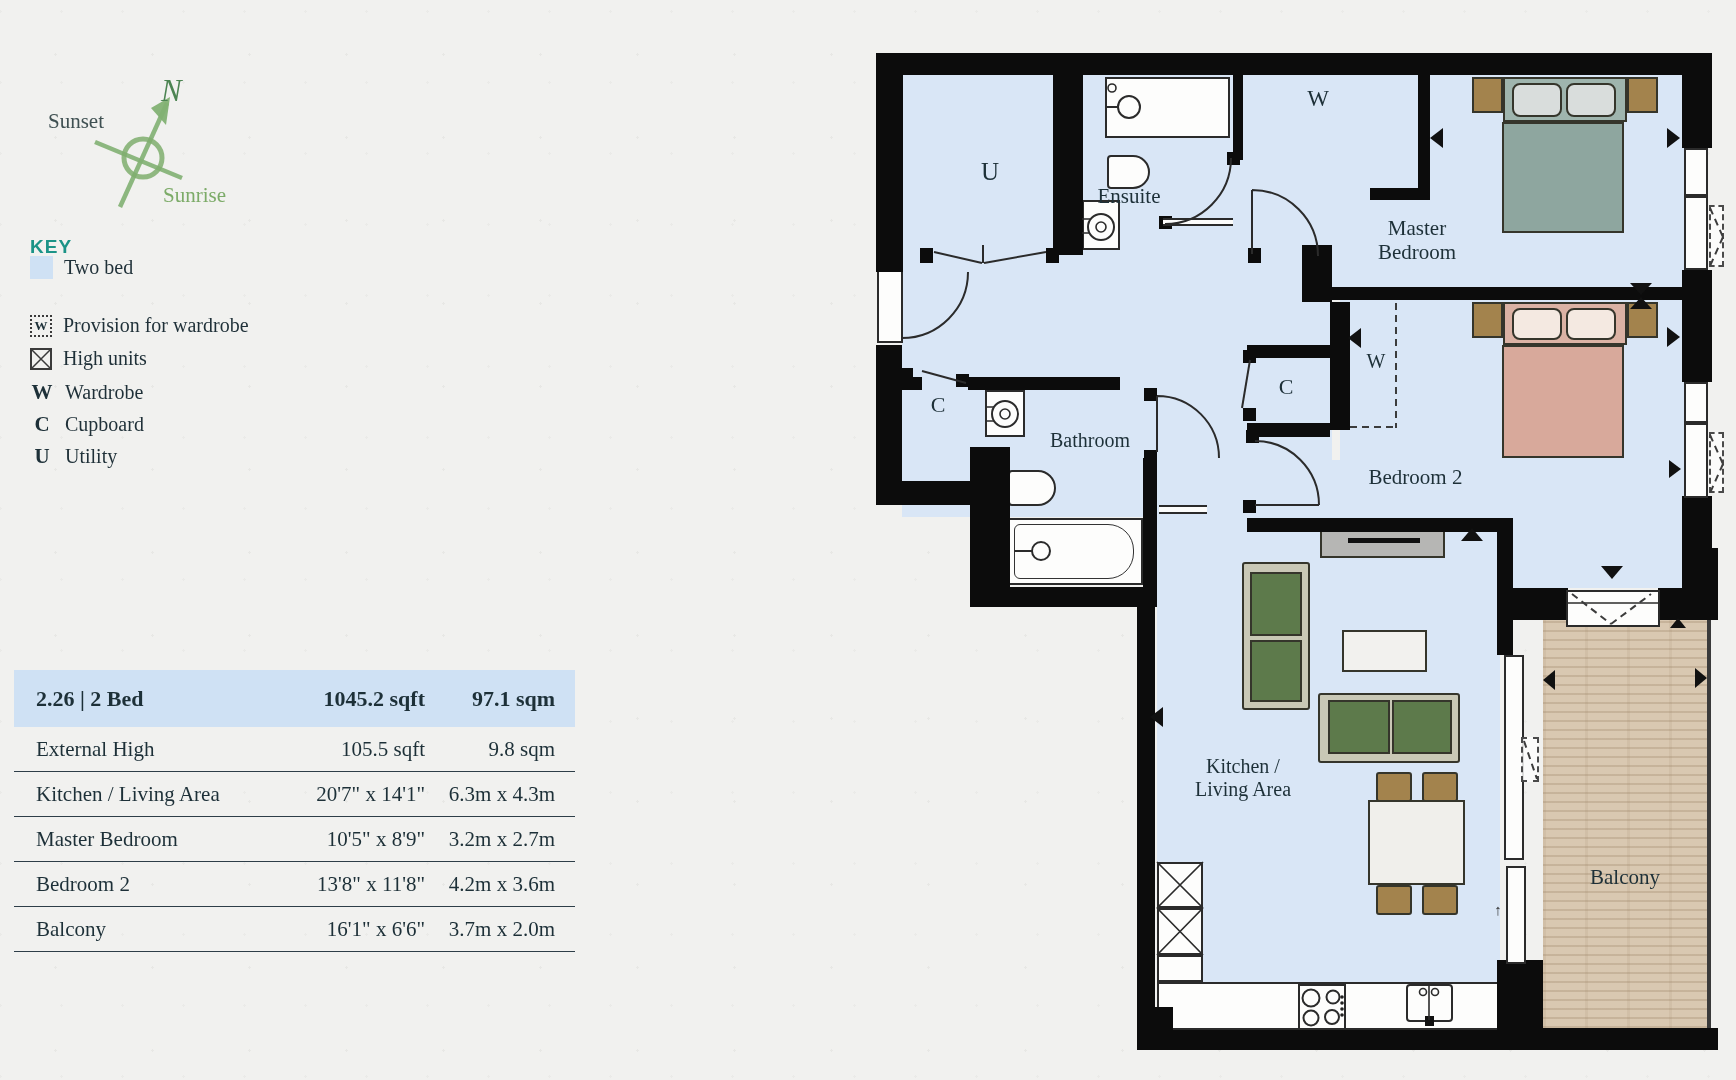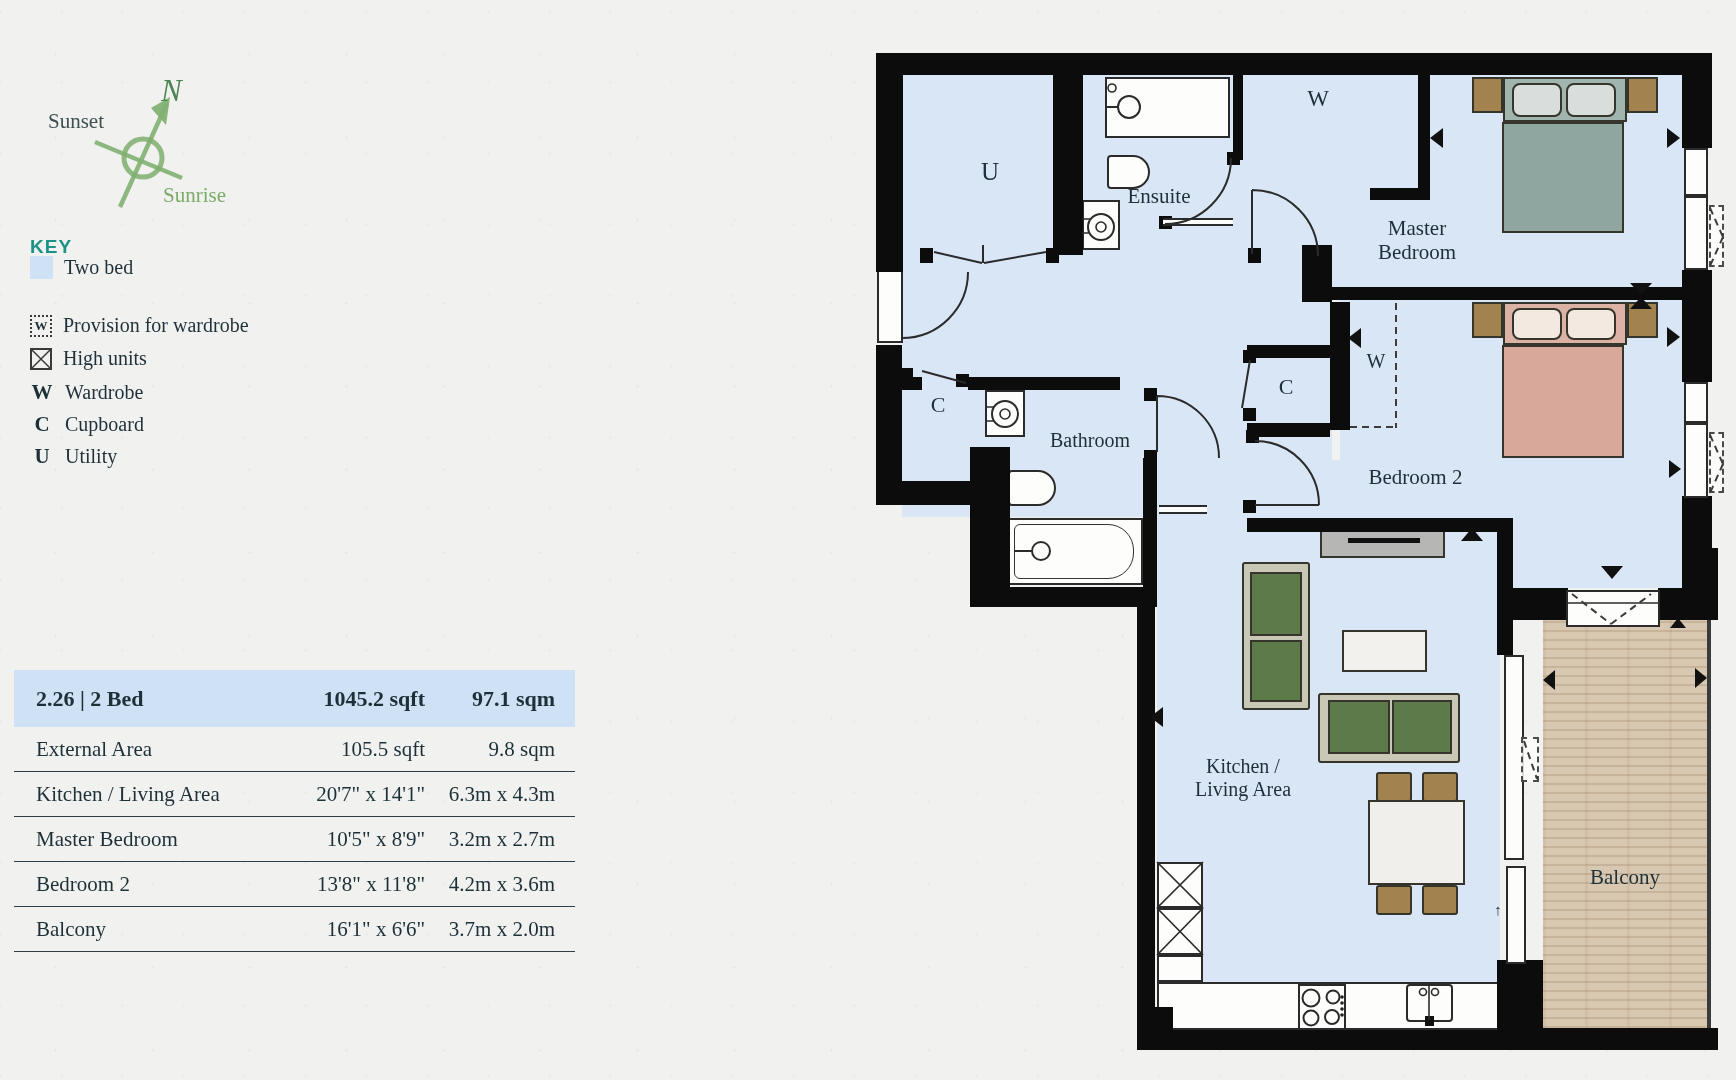--- a/index.html
+++ b/index.html
@@ -97,21 +97,21 @@
   <div class="klabel">Utility</div>
 </div>
 
 <div class="spec-table">
   <div class="t-head">
     <span class="t-name">2.26 | 2 Bed</span>
     <span class="t-imp">1045.2 sqft</span>
     <span class="t-met">97.1 sqm</span>
   </div>
   <div class="t-row">
-    <span class="t-name">External Area</span>
+    <span class="t-name">External High</span>
     <span class="t-imp">105.5 sqft</span>
     <span class="t-met">9.8 sqm</span>
   </div>
   <div class="t-row">
     <span class="t-name">Kitchen / Living Area</span>
     <span class="t-imp">20'7" x 14'1"</span>
     <span class="t-met">6.3m x 4.3m</span>
   </div>
   <div class="t-row">
     <span class="t-name">Master Bedroom</span>
@@ -309,21 +309,21 @@
   <div class="tri" style="left:1630px;top:297px;border-width:0 11px 12px 11px;border-bottom-color:#111"></div>
   <div class="tri" style="left:1461px;top:528px;border-width:0 11px 13px 11px;border-bottom-color:#111"></div>
   <div class="tri" style="left:1601px;top:566px;border-width:13px 11px 0 11px;border-top-color:#111"></div>
   <div class="tri" style="left:1150px;top:707px;border-width:10px 13px 10px 0;border-right-color:#111"></div>
   <div class="tri" style="left:1669px;top:460px;border-width:9px 0 9px 12px;border-left-color:#111"></div>
   <div class="tri" style="left:1543px;top:670px;border-width:10px 12px 10px 0;border-right-color:#111"></div>
   <div class="tri" style="left:1695px;top:668px;border-width:10px 0 10px 12px;border-left-color:#111"></div>
   <div class="tri" style="left:1670px;top:618px;border-width:0 8px 10px 8px;border-bottom-color:#111"></div>
 
   <div class="lbl" style="left:975px;top:158px;width:30px;font-size:25px">U</div>
-  <div class="lbl" style="left:1114px;top:185px;width:90px;font-size:21px">Ensuite</div>
+  <div class="lbl" style="left:1084px;top:185px;width:90px;font-size:21px">Ensuite</div>
   <div class="lbl" style="left:1300px;top:86px;width:36px;font-size:23px">W</div>
   <div class="lbl" style="left:1352px;top:217px;width:130px;font-size:21px">Master Bedroom</div>
   <div class="lbl" style="left:1030px;top:429px;width:120px;font-size:20px">Bathroom</div>
   <div class="lbl" style="left:921px;top:393px;width:34px;font-size:22px">C</div>
   <div class="lbl" style="left:1266px;top:375px;width:40px;font-size:22px">C</div>
   <div class="lbl" style="left:1356px;top:350px;width:40px;font-size:20px">W</div>
   <div class="lbl" style="left:1353px;top:466px;width:125px;font-size:21px">Bedroom 2</div>
   <div class="lbl" style="left:1180px;top:755px;width:126px;font-size:20px">Kitchen / Living Area</div>
   <div class="lbl" style="left:1575px;top:866px;width:100px;font-size:21px">Balcony</div>
   <div class="lbl" style="left:1488px;top:902px;width:20px;font-size:15px;color:#333">↑</div>

